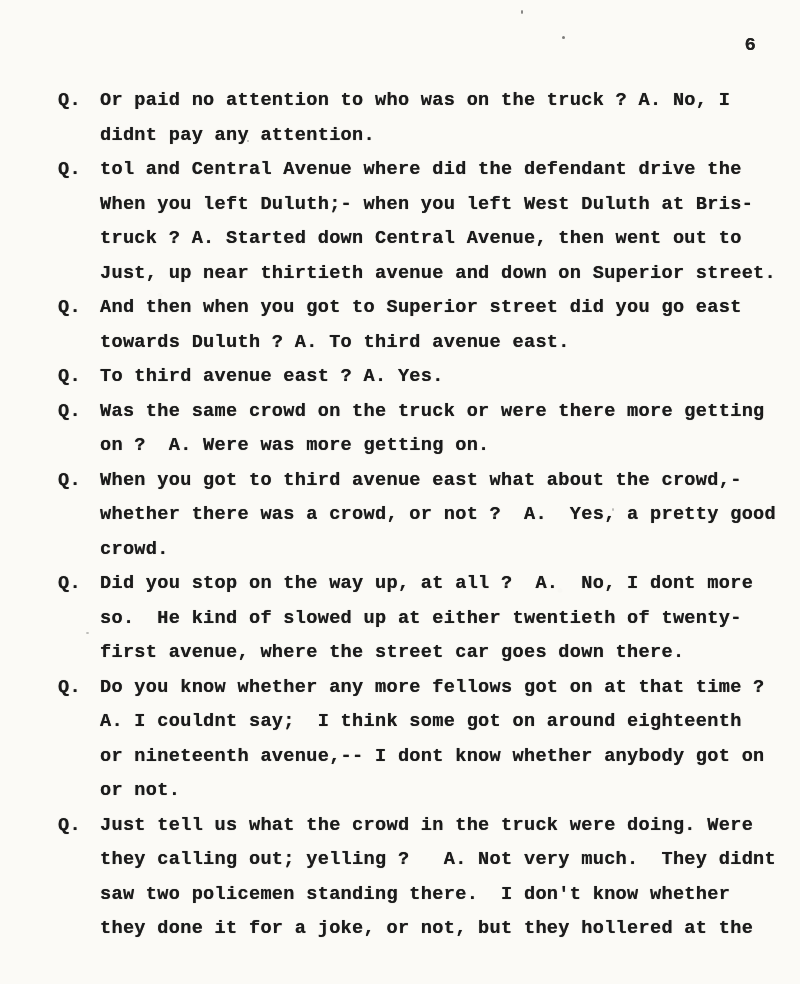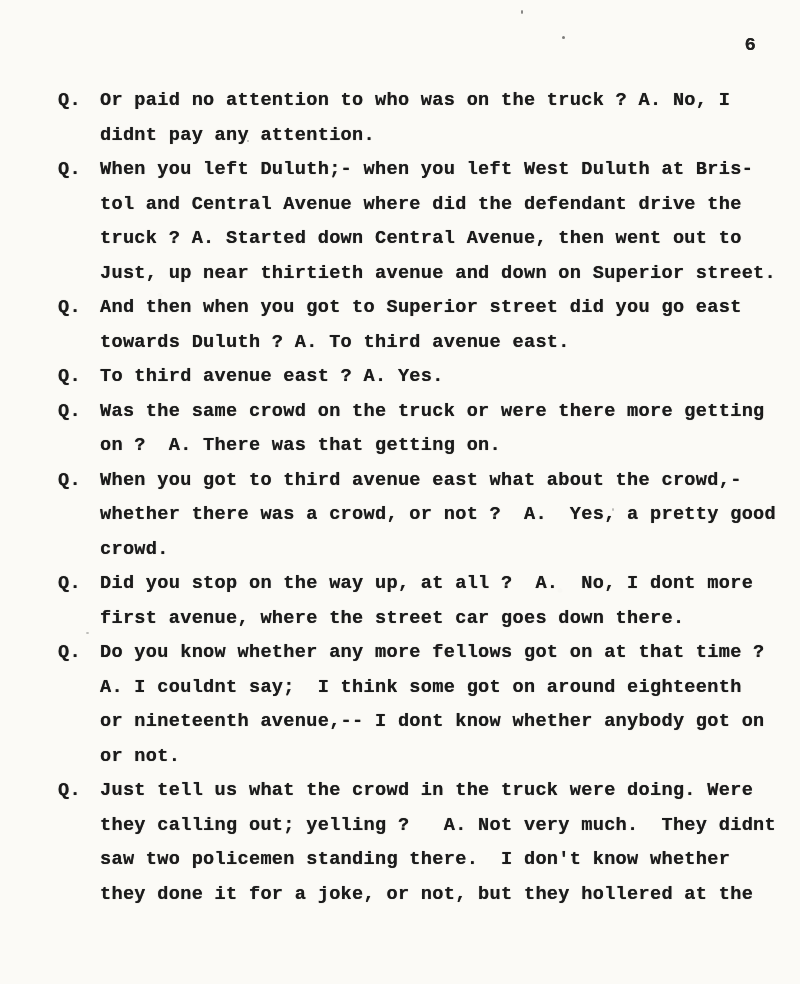--- a/index.html
+++ b/index.html
@@ -83,53 +83,54 @@
   <div class="transcript">
 
     <div class="entry">
       <span class="qlabel">Q.</span>
       <div class="line">Or paid no attention to who was on the truck ? A. No, I</div>
       <div class="line">didnt pay any attention.</div>
     </div>
 
     <div class="entry">
       <span class="qlabel">Q.</span>
+      <div class="line">tol and Central Avenue where did the defendant drive the</div>
       <div class="line">When you left Duluth;- when you left West Duluth at Bris-</div>
-      <div class="line">tol and Central Avenue where did the defendant drive the</div>
       <div class="line">truck ? A. Started down Central Avenue, then went out to</div>
       <div class="line">Just, up near thirtieth avenue and down on Superior street.</div>
     </div>
 
     <div class="entry">
       <span class="qlabel">Q.</span>
       <div class="line">And then when you got to Superior street did you go east</div>
       <div class="line">towards Duluth ? A. To third avenue east.</div>
     </div>
 
     <div class="entry">
       <span class="qlabel">Q.</span>
       <div class="line">To third avenue east ? A. Yes.</div>
     </div>
 
     <div class="entry">
       <span class="qlabel">Q.</span>
       <div class="line">Was the same crowd on the truck or were there more getting</div>
-      <div class="line">on ?  A. There was that getting on.</div>
+      <div class="line">on ?  A. Were was more getting on.</div>
     </div>
 
     <div class="entry">
       <span class="qlabel">Q.</span>
       <div class="line">When you got to third avenue east what about the crowd,-</div>
       <div class="line">whether there was a crowd, or not ?  A.  Yes, a pretty good</div>
       <div class="line">crowd.</div>
     </div>
 
     <div class="entry">
       <span class="qlabel">Q.</span>
       <div class="line">Did you stop on the way up, at all ?  A.  No, I dont more</div>
+      <div class="line">so.  He kind of slowed up at either twentieth of twenty-</div>
       <div class="line">first avenue, where the street car goes down there.</div>
     </div>
 
     <div class="entry">
       <span class="qlabel">Q.</span>
       <div class="line">Do you know whether any more fellows got on at that time ?</div>
       <div class="line">A. I couldnt say;  I think some got on around eighteenth</div>
       <div class="line">or nineteenth avenue,-- I dont know whether anybody got on</div>
       <div class="line">or not.</div>
     </div>

